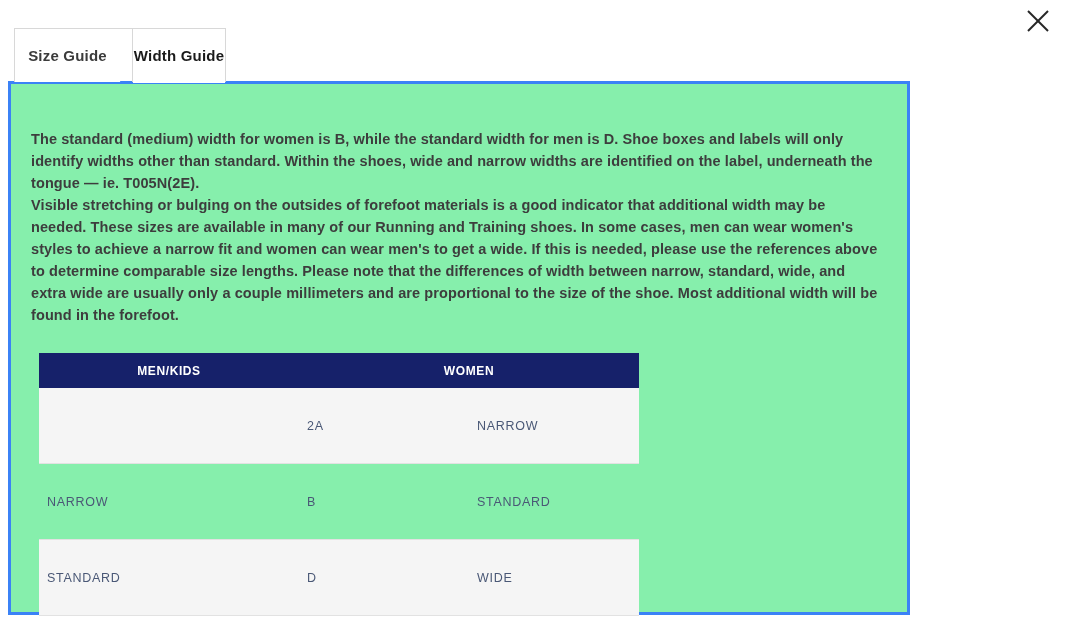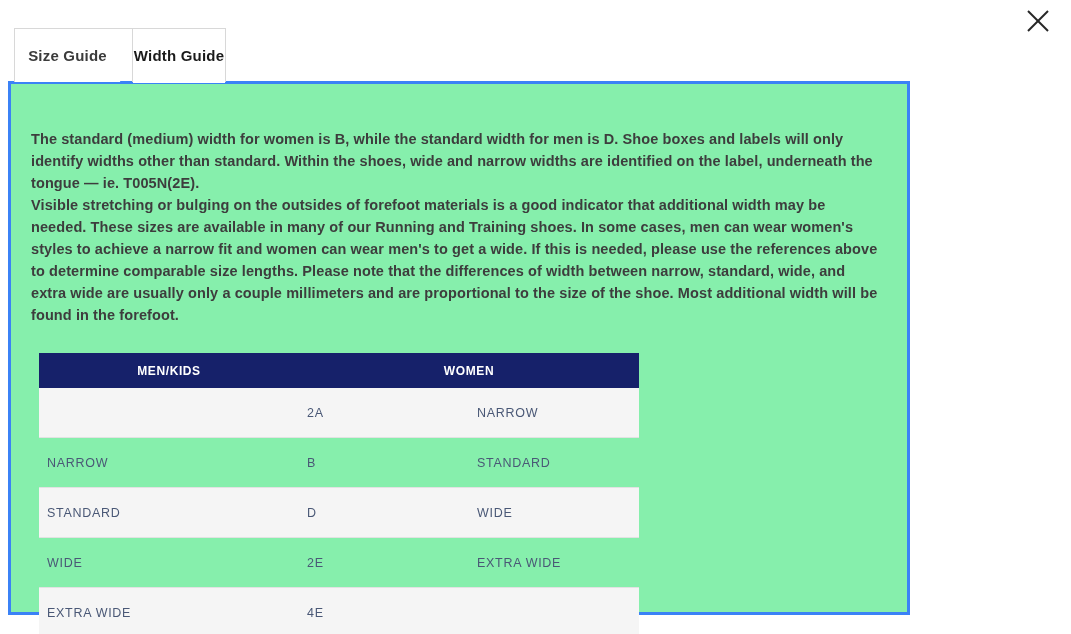--- a/index.html
+++ b/index.html
@@ -134,21 +134,21 @@
     letter-spacing: 0.6px;
     height: 35px;
     text-align: center;
     padding: 0;
   }
   .width-table tbody td {
     height: 41px;
     font-size: 12.5px;
     color: #4a5876;
     letter-spacing: 0.7px;
-    padding: 4px 8px;
+    padding: 17px 8px;
     border-bottom: 1px solid #e2e2e2;
   }
   .width-table tbody tr.alt td {
     background: #f5f5f5;
   }
   .col-a { width: 260px; text-align: left; padding-left: 8px !important; }
   .col-b { width: 80px; text-align: left; }
   .col-c { width: 260px; text-align: left; }
   .th-a { width: 260px; }
   .th-c { width: 340px; }

